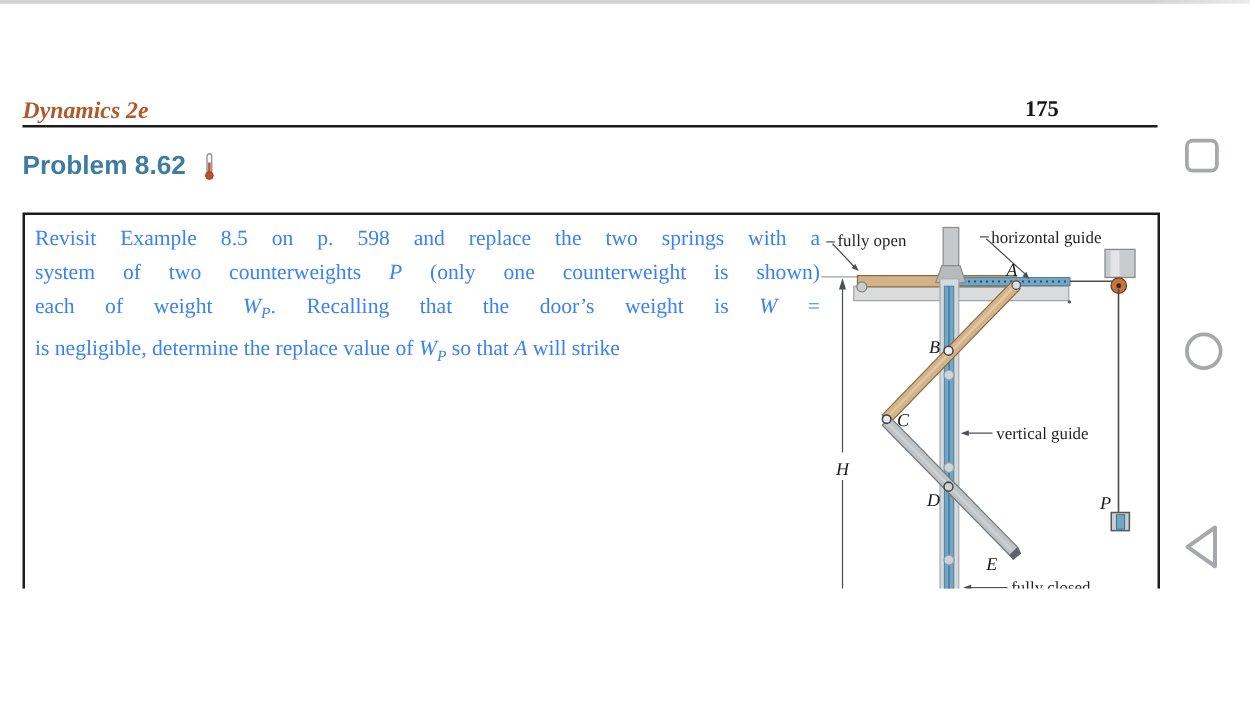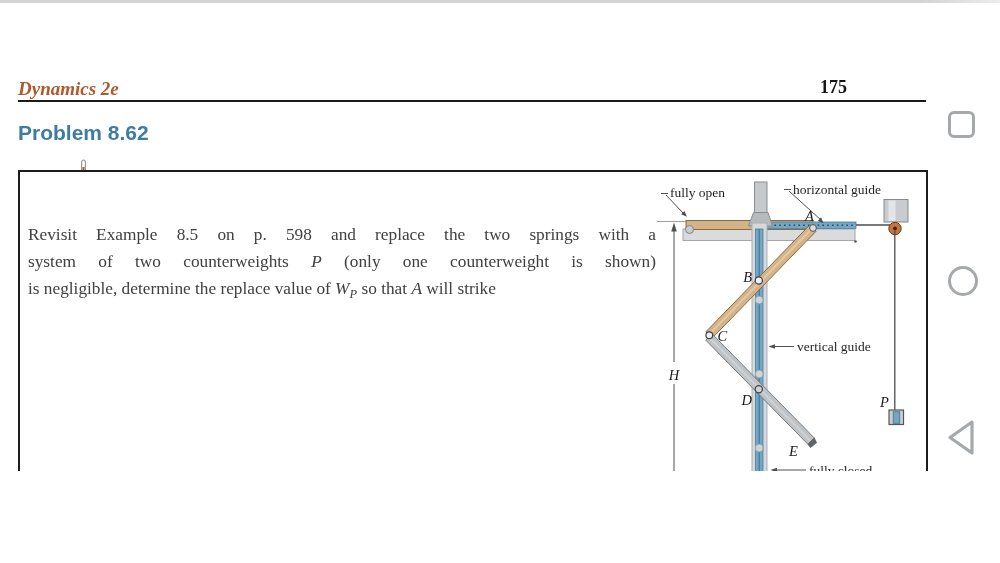--- a/index.html
+++ b/index.html
@@ -7,25 +7,25 @@
           font-family:"Liberation Serif", serif;}
   .top-divider{position:absolute;left:0;top:0;width:1000px;height:3px;
           background:linear-gradient(to right,#d3d3d3 0%,#d3d3d3 92%,#ececec 100%);}
   .book-title{position:absolute;left:18px;top:78px;font-weight:bold;font-style:italic;
           font-size:19px;color:var(--c-book_title,#b2592b);}
   .page-number{position:absolute;left:820px;top:77px;width:106px;text-align:left;
           font-weight:bold;font-size:18px;color:#151515;}
   .header-rule{position:absolute;left:18px;top:100px;width:908px;height:2px;background:#1b1b1b;}
   .problem-title{position:absolute;left:18px;top:121px;font-family:"Liberation Sans",sans-serif;
           font-weight:bold;font-size:21px;color:var(--c-problem_title,#3e7ca2);
-          display:flex;align-items:center;gap:14px;flex-direction:column;}
+          display:flex;align-items:center;gap:14px;}
   .problem-box{position:absolute;left:18px;top:170px;width:910px;height:373px;
           box-sizing:border-box;border:2px solid #1c1c1c;background:#fff;}
   .problem-text{position:absolute;left:28px;top:177px;width:628px;font-size:17.3px;
-          line-height:27.2px;color:#404040;margin-top:44px;}
+          line-height:27.2px;color:#3b82f6;}
   .prob-line{text-align:justify;text-align-last:justify;white-space:normal;}
   .prob-line:last-child{text-align-last:auto;}
   .it{font-style:italic;}
   .sub{vertical-align:sub;font-size:0.72em;}
   .figure-svg{position:absolute;left:650px;top:176px;width:285px;height:364px;}
   .fig-label{font-family:"Liberation Serif",serif;font-size:13.5px;fill:#1f1f1f;}
   .fig-letter{font-family:"Liberation Serif",serif;font-style:italic;font-size:14.5px;fill:#1a1a1a;}
   .ln{stroke:#4d5154;stroke-width:1;fill:none;}
   .arrow{fill:#4d5154;stroke:none;}
   .tan-fill{fill:var(--c-door_panel,#d4b388);stroke:#8a6b45;stroke-width:1;}
@@ -55,20 +55,21 @@
       <rect x="3.5" y="8" width="2" height="8.5" style="fill:var(--c-thermometer,#c0522b)"></rect>
       <circle cx="4.5" cy="18.4" r="3.1" style="fill:var(--c-thermometer,#c0522b)" stroke="#963f20" stroke-width="0.8"></circle>
     </svg>
   </div>
 
   <div class="problem-box"></div>
 
   <div class="problem-text">
       <div class="prob-line"><span>Revisit Example 8.5 on p. 598 and replace the two springs with a</span></div>
       <div class="prob-line"><span>system of two counterweights </span><span class="it">P</span><span> (only one counterweight is shown)</span></div>
+      <div class="prob-line"><span>each of weight </span><span class="it">W</span><span class="it sub">P</span><span>. Recalling that the door’s weight is </span><span class="it">W</span><span> =</span></div>
       <div class="prob-line"><span>is negligible, determine the replace value of </span><span class="it">W</span><span class="it sub">P</span><span> so that </span><span class="it">A</span><span> will strike</span></div>
     </div>
 
   <svg class="figure-svg" viewBox="650 176 285 364">
 
     <line x1="657" y1="221.5" x2="689" y2="221.5" stroke="#9aa0a4" stroke-width="1"></line>
 
     <g>
       <line class="ln" x1="674" y1="227" x2="674" y2="362"></line>
       <line class="ln" x1="674" y1="384" x2="674" y2="517"></line>

